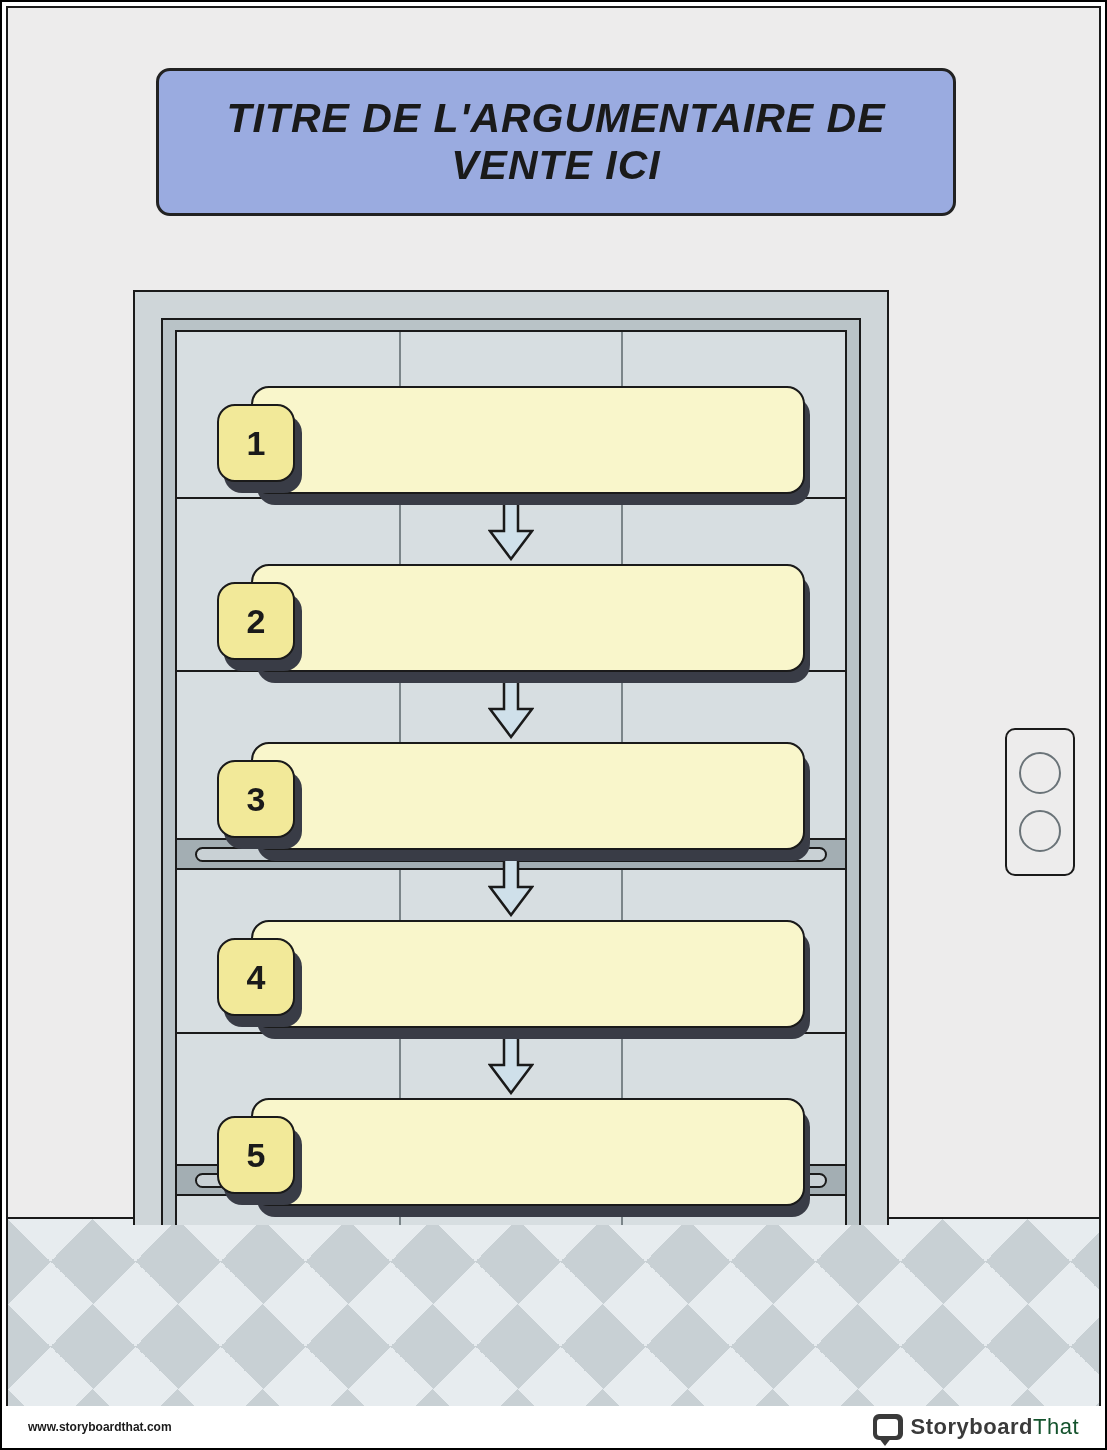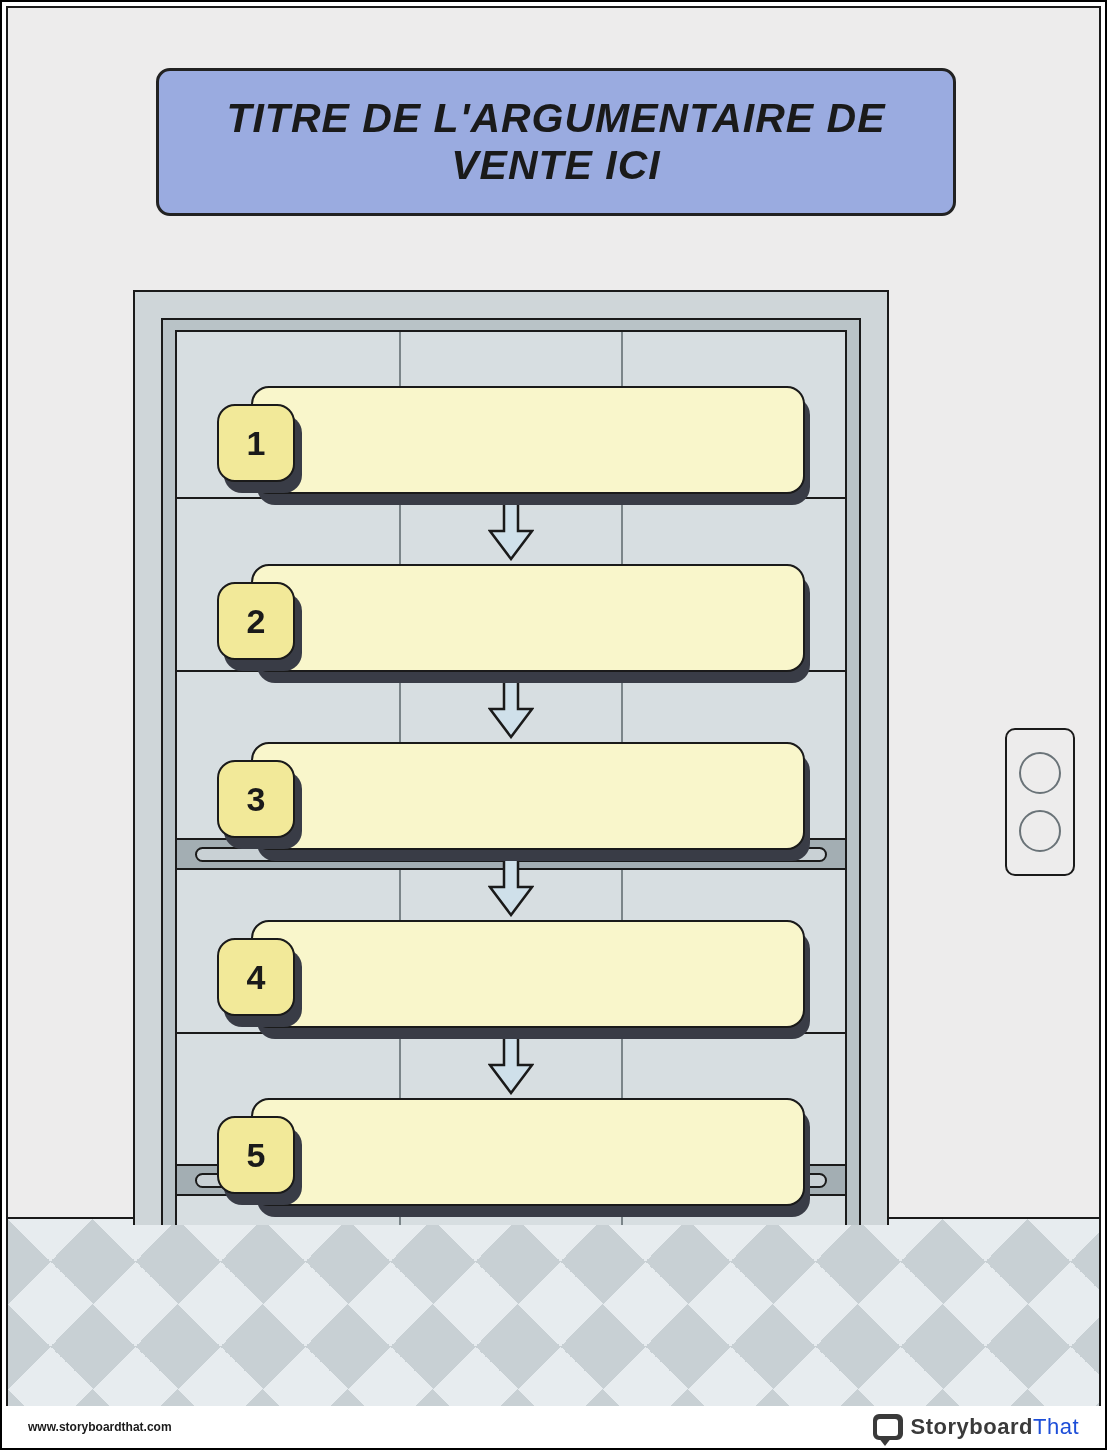--- a/index.html
+++ b/index.html
@@ -91,21 +91,21 @@
   }
   .footer {
     position:absolute; left:0; right:0; bottom:0; height:42px;
     background:#fff; display:flex; align-items:center; justify-content:space-between;
     padding:0 26px;
   }
   .footer .link { font-size:12px; font-weight:700; color:#1a1a1a; }
   .brand { display:flex; align-items:center; gap:8px; }
   .brand-text { font-size:22px; letter-spacing:.5px; color:#3a3a3a; }
   .brand-text .thin { font-weight:700; }
-  .brand-text .light { color:#1d4ed8; font-weight:300; }
+  .brand-text .light { color:#14532d; font-weight:300; }
   .brand-icon {
     width:30px; height:26px; border:2.5px solid #3a3a3a; border-radius:6px;
     position:relative; background:#3a3a3a;
   }
   .brand-icon::after {
     content:""; position:absolute; left:3px; bottom:-8px;
     width:0; height:0; border-left:7px solid transparent; border-right:7px solid transparent;
     border-top:9px solid #3a3a3a;
   }
   .brand-icon .in {

